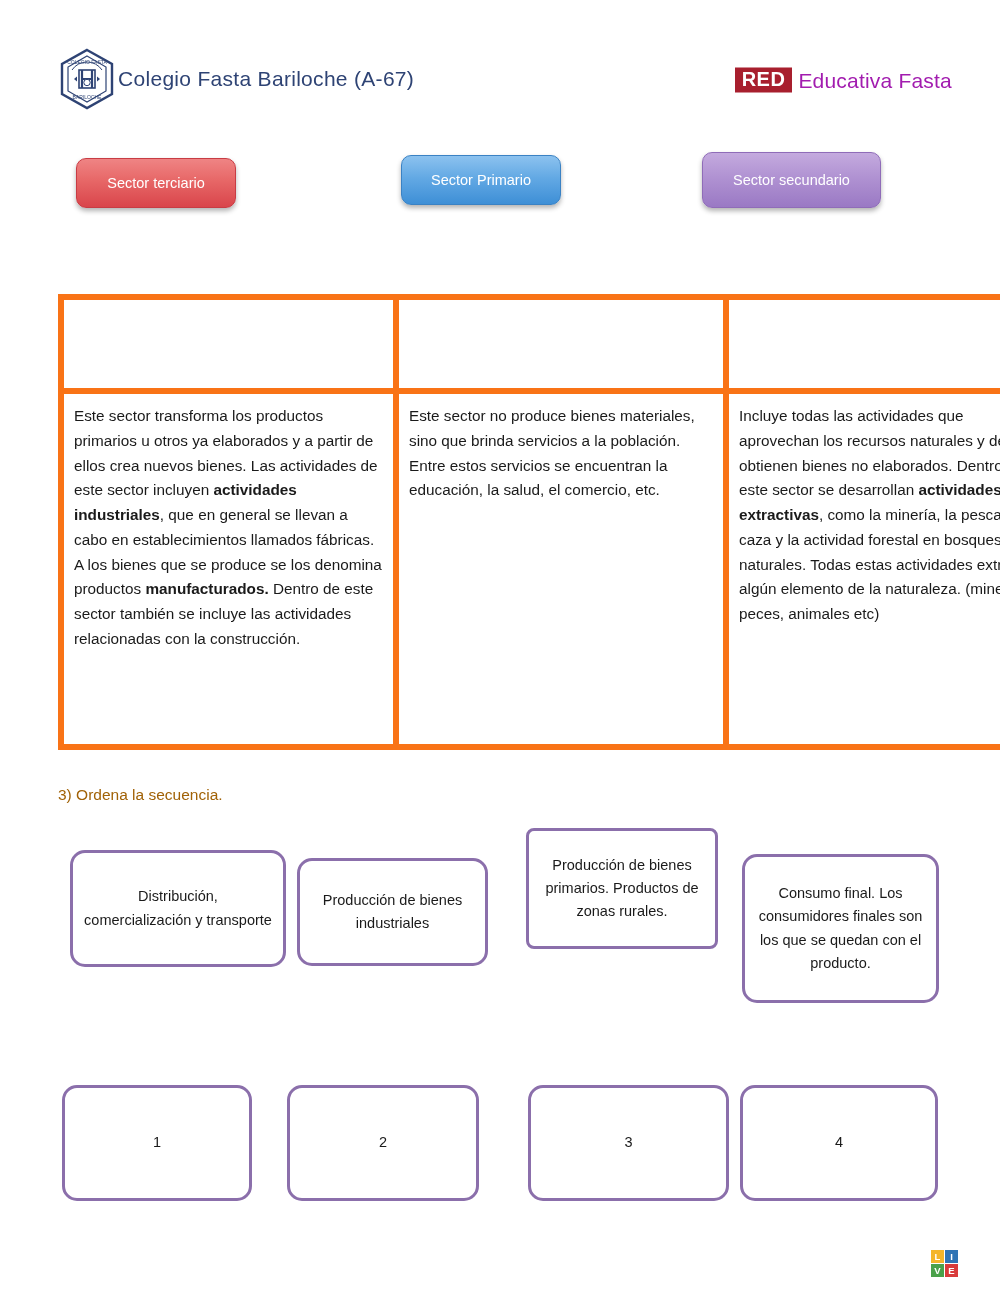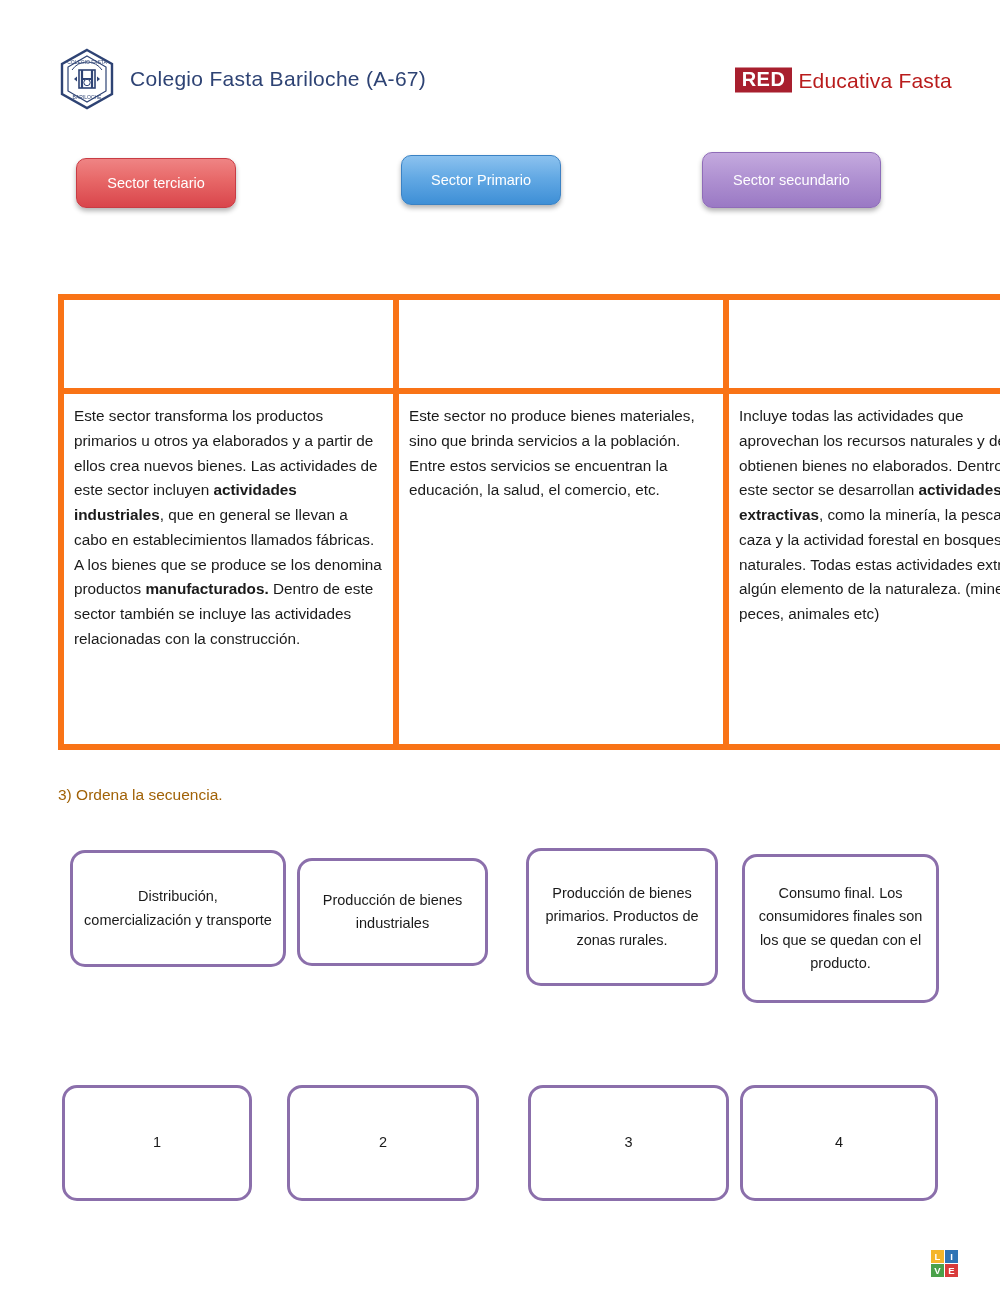--- a/index.html
+++ b/index.html
@@ -20,21 +20,21 @@
   .header {
     position: absolute;
     left: 0; top: 0;
     width: 1000px; height: 130px;
   }
   .school-brand {
     position: absolute;
     left: 58px; top: 48px;
     display: flex;
     align-items: center;
-    gap: 14px;
+    gap: 2px;
     text-align: center;
   }
   .crest {
     width: 58px; height: 62px;
     position: relative;
   }
   .school-name {
     font-family: "Liberation Sans", sans-serif;
     font-size: 21px;
     color: #2e4374;
@@ -53,21 +53,21 @@
   .red-badge {
     background: #a81f2e;
     color: #ffffff;
     font-weight: bold;
     font-size: 20px;
     padding: 1px 7px 3px 7px;
     letter-spacing: 0.5px;
     line-height: 1.05;
   }
   .red-rest {
-    color: #b91c1c;
+    color: #a21caf;
     font-size: 21px;
     letter-spacing: 0.2px;
     white-space: nowrap;
   }
 
   
   .pill {
     position: absolute;
     border-radius: 10px;
     color: #ffffff;
@@ -143,21 +143,21 @@
     text-align: center;
     font-size: 14.5px;
     line-height: 1.6;
     color: #1a1a1a;
     padding: 4px 10px;
     box-sizing: border-box;
     user-select: none;
   }
   .drag-1 { left: 70px;  top: 850px; width: 216px; height: 117px; }
   .drag-2 { left: 297px; top: 858px; width: 191px; height: 108px; }
-  .drag-3 { left: 526px; top: 848px; width: 192px; height: 138px; }
+  .drag-3 { left: 526px; top: 828px; width: 192px; height: 121px; border-radius: 8px; }
   .drag-4 { left: 742px; top: 854px; width: 197px; height: 149px; }
 
   .slot {
     font-size: 14.5px;
   }
   .slot-1 { left: 62px;  top: 1085px; width: 190px; height: 116px; }
   .slot-2 { left: 287px; top: 1085px; width: 192px; height: 116px; }
   .slot-3 { left: 528px; top: 1085px; width: 201px; height: 116px; }
   .slot-4 { left: 740px; top: 1085px; width: 198px; height: 116px; }
 

